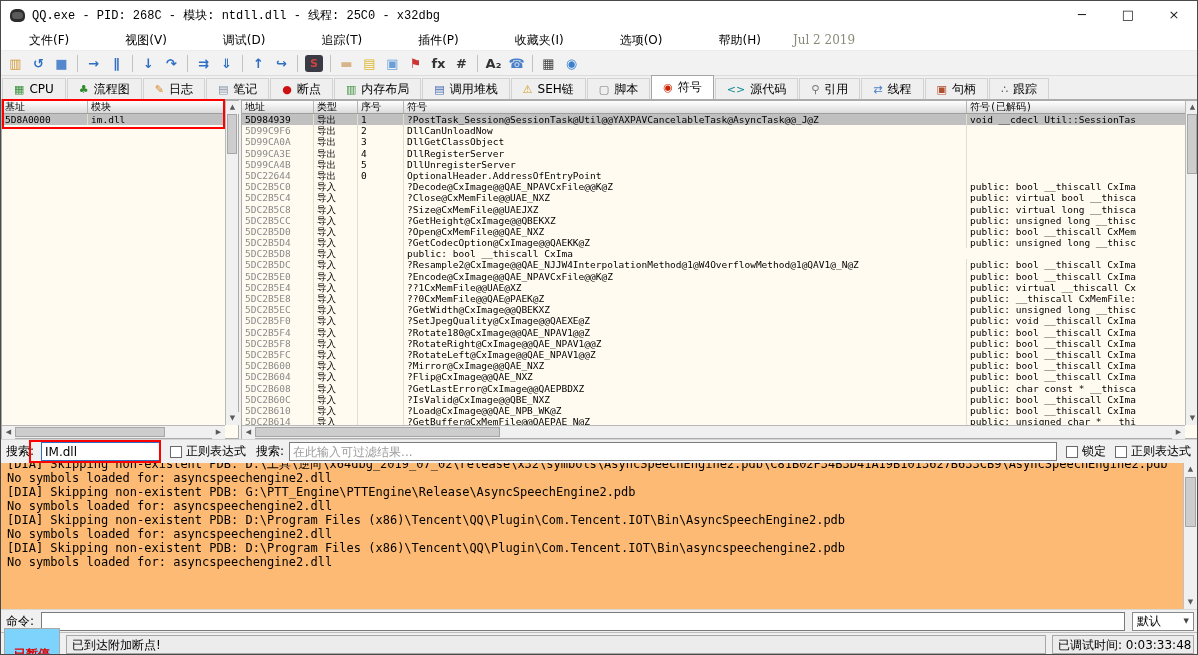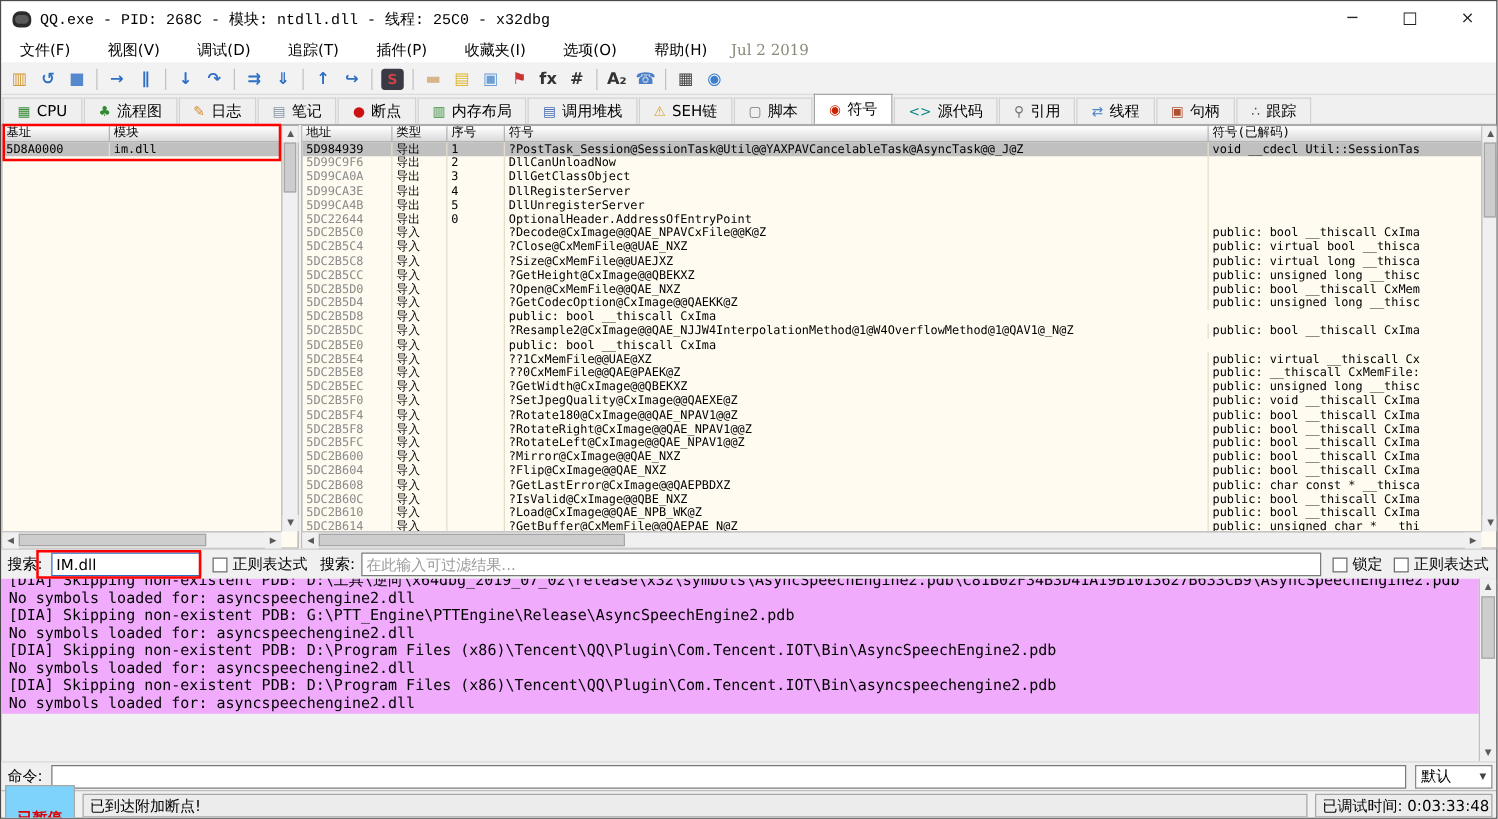--- a/index.html
+++ b/index.html
@@ -9,21 +9,21 @@
   
   .titlebar { position:absolute; top:0; left:0; right:0; height:28px; background:#fff; display:flex; align-items:center; }
   .bug-icon { width:15px; height:13px; margin:0 7px 0 9px; background:#2b2b2b; border-radius:6px 6px 5px 5px; position:relative; }
   .bug-icon:before { content:""; position:absolute; left:2px; top:3px; width:11px; height:7px; background:#5a5a5a; border-radius:4px; }
   .title-text { color:#000;font-family:Liberation Mono, monospace; }
   .title-spacer { flex:1; }
   .win-btn { width:46px; height:28px; line-height:28px; text-align:center; font-size:13px; color:#222; }
 
   
   .menubar { position:absolute; top:28px; left:0; right:0; height:22px; background:#fff; display:flex; align-items:center; border-bottom:1px solid #ededed; }
-  .menu-item { padding:0 15px; height:22px; line-height:22px; color:#000; }
+  .menu-item { padding:0 28px; height:22px; line-height:22px; color:#000; }
   .build-date { margin-left:4px; color:#8a8a7a; font-family:"DejaVu Serif",serif; font-size:12px; }
 
   
   .toolbar { position:absolute; top:50px; left:0; right:0; height:25px; background:#f2f2f2; border-bottom:1px solid #dcdcdc; display:flex; align-items:center; padding-left:3px; }
   .tb-btn { width:23px; height:21px; display:flex; align-items:center; justify-content:center; font-size:13px; font-weight:bold; }
   .tb-btn.boxed { width:18px; height:17px; margin:0 3px; border-radius:3px; font-size:11px; }
   .tb-sep { width:1px; height:17px; background:#c2c2c2; margin:0 4px; }
 
   
   .tabbar { position:absolute; top:75px; left:0; right:0; height:24px; background:#f0f0f0; border-bottom:1px solid #ababab; display:flex; align-items:flex-end; padding-left:1px; }
@@ -58,21 +58,21 @@
   .search-row { position:absolute; top:438px; left:0; right:0; height:24px; background:#f0f0f0; border-top:1px solid #d4d4d4; display:flex; align-items:center; }
   .lbl { margin:0 5px; white-space:nowrap; }
   .txt { height:19px; border:1px solid #7a7a7a; background:#fff; font-family:"DejaVu Sans",sans-serif; font-size:12px; padding:0 3px; }
   #module-search-input { width:120px; margin-left:2px; border-color:#2a6fc4; }
   #filter-input { width:768px; color:#000; }
   #filter-input::placeholder { color:#9a9a9a; }
   .cb-group { display:flex; align-items:center; margin-left:9px; white-space:nowrap; }
   .cb { width:12px; height:12px; border:1px solid #6a6a6a; background:#fff; margin-right:4px; flex:none; }
 
   
-  .log { position:absolute; top:462px; left:0; right:0; height:108px; background:#f0abfc; overflow:hidden; font-family:"DejaVu Sans Mono",monospace; font-size:12px; color:#000; padding-left:6px; }
+  .log { position:absolute; top:462px; left:0; right:0; height:146px; background:#fdba74; overflow:hidden; font-family:"DejaVu Sans Mono",monospace; font-size:12px; color:#000; padding-left:6px; }
   .log-line { height:14px; line-height:14px; white-space:nowrap; }
   .log-line:first-child { margin-top:-6px; }
   .log-vscroll { position:absolute; top:462px; right:0; width:14px; height:146px; background:#f0f0f0; border-left:1px solid #c0c0c0; }
 
   
   .cmd-row { position:absolute; top:608px; left:0; right:0; height:23px; background:#f0f0f0; display:flex; align-items:center; border-top:1px solid #d8d8d8; }
   #command-input { flex:1; margin-left:2px; }
   .combo { width:62px; height:19px; margin:0 3px 0 7px; background:#fff; border:1px solid #8a8a8a; display:flex; align-items:center; justify-content:space-between; padding:0 4px; }
   .combo .arrow { font-size:7px; color:#444; }
 
@@ -326,20 +326,21 @@
         <div class="dcell c-addr addr">5DC2B5DC</div>
         <div class="dcell c-type">导入</div>
         <div class="dcell c-ord"></div>
         <div class="dcell c-sym">?Resample2@CxImage@@QAE_NJJW4InterpolationMethod@1@W4OverflowMethod@1@QAV1@_N@Z</div>
         <div class="dcell c-dec">public: bool __thiscall CxIma</div>
       </div>
       <div class="drow">
         <div class="dcell c-addr addr">5DC2B5E0</div>
         <div class="dcell c-type">导入</div>
         <div class="dcell c-ord"></div>
+        <div class="dcell c-sym">?Encode@CxImage@@QAE_NPAVCxFile@@K@Z</div>
         <div class="dcell c-dec">public: bool __thiscall CxIma</div>
       </div>
       <div class="drow">
         <div class="dcell c-addr addr">5DC2B5E4</div>
         <div class="dcell c-type">导入</div>
         <div class="dcell c-ord"></div>
         <div class="dcell c-sym">??1CxMemFile@@UAE@XZ</div>
         <div class="dcell c-dec">public: virtual __thiscall Cx</div>
       </div>
       <div class="drow">

